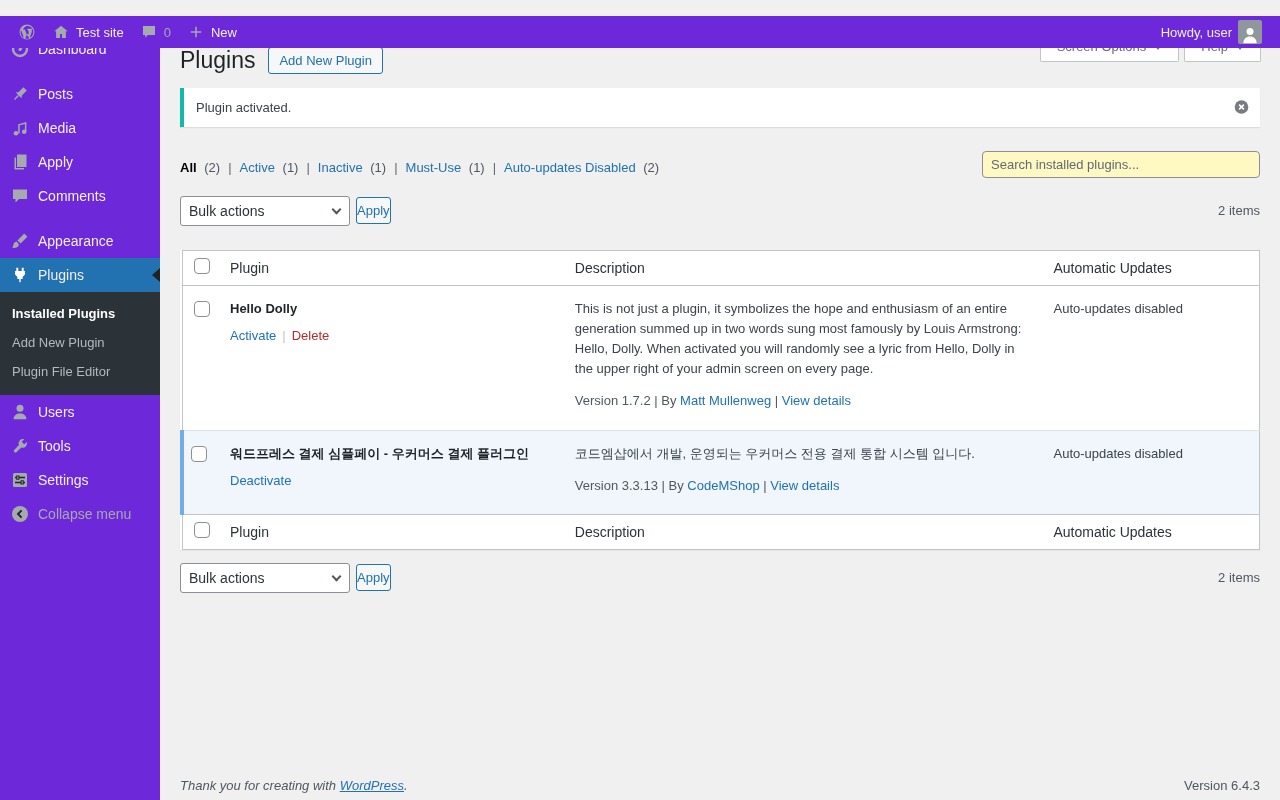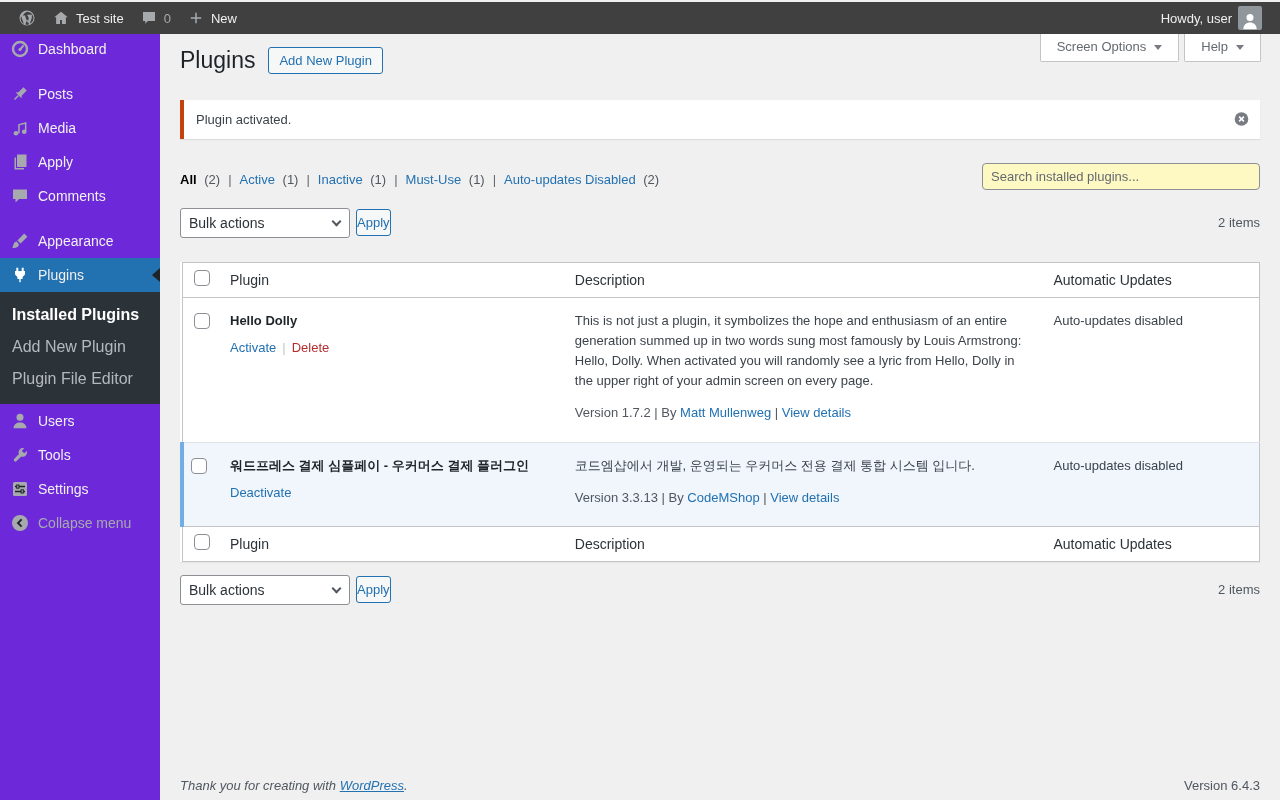--- a/index.html
+++ b/index.html
@@ -5,21 +5,21 @@
   * { box-sizing: border-box; margin: 0; padding: 0; }
   html,body { width:1280px; height:800px; }
   body {
     font-family: "Liberation Sans", sans-serif;
     background:#f0f0f1; color:#3c434a; font-size:13px; overflow:hidden;
   }
   a { text-decoration:none; }
 
   
   #adminbar {
-    position:fixed; top:2px; left:0; right:0; height:32px; background:#404040;
+    position:fixed; top:16px; left:0; right:0; height:32px; background:#6d28d9;
     display:flex; align-items:center; padding:0 10px; z-index:50; color:#f0f0f1;
   }
   #adminbar .ab-item { display:flex; align-items:center; gap:6px; padding:0 8px; height:32px; cursor:pointer; }
   #adminbar .ab-icon { width:18px; height:18px; color:#a7aaad; display:inline-flex; }
   #adminbar .ab-icon svg { width:100%; height:100%; }
   #adminbar .ab-label { font-size:13px; color:#f0f0f1; }
   #adminbar .ab-count { color:#a7aaad; }
   #adminbar .spacer { flex:1; }
   .avatar { width:24px; height:24px; background:#8f969c; border-radius:2px; overflow:hidden; display:inline-flex; align-items:flex-end; justify-content:center; }
   .avatar svg { width:20px; height:20px; }
@@ -36,21 +36,21 @@
   .menu-item .mi-icon svg { width:100%; height:100%; }
   .menu-item .mi-label { font-size:14px; color:#f0f0f1; }
   .menu-sep { height:11px; }
   .menu-item.active { background:#2271b1; }
   .menu-item.active .mi-icon { color:#fff; }
   .menu-item.active::after {
     content:""; position:absolute; right:0; top:50%; transform:translateY(-50%);
     border:7px solid transparent; border-right-color:#1d2327; border-right-width:8px;
   }
   .submenu { background:#2c3338; padding:7px 0 9px; }
-  .submenu-item { padding:7px 12px; font-size:16px; color:#b4b9be; cursor:pointer; }
+  .submenu-item { padding:7px 12px; font-size:13px; color:#b4b9be; cursor:pointer; }
   .submenu-item.current { color:#fff; font-weight:bold; }
   .menu-item.collapse .mi-label { color:#a7aaad; }
 
   
   #content { margin:32px 0 0 160px; position:relative; min-height:768px; }
   .wrap { padding:10px 20px 0; position:relative; }
 
   #screen-meta-links { position:absolute; top:0; right:19px; display:flex; gap:5px; }
   .meta-link {
     background:#fff; border:1px solid #c3c4c7; border-top:none; border-radius:0 0 2px 2px;
@@ -59,21 +59,21 @@
   .tri { width:0; height:0; border:4px solid transparent; border-top:5px solid #787c82; margin:5px 0 0 8px; }
 
   .page-head { display:flex; align-items:center; gap:13px; padding-top:4px; }
   h1.page-title { font-size:23px; font-weight:400; color:#1d2327; line-height:1.3; }
   .button-secondary {
     display:inline-block; background:#f6f7f7; border:1px solid #2271b1; color:#2271b1;
     border-radius:3px; padding:5px 10px; font-size:13px; cursor:pointer; font-family:inherit;
   }
 
   .notice {
-    margin-top:24px; background:#fff; border-left:4px solid #c2410c;
+    margin-top:12px; background:#fff; border-left:4px solid #14b8a6;
     box-shadow:0 1px 1px rgba(0,0,0,.08); padding:12px 38px 12px 12px; position:relative;
   }
   .notice p { font-size:13px; color:#3c434a; }
   .notice-dismiss { position:absolute; right:10px; top:50%; transform:translateY(-50%); width:17px; height:17px; cursor:pointer; border:none; background:none; padding:0; }
   .notice-dismiss svg { width:17px; height:17px; }
 
   .list-header { position:relative; margin-top:28px; height:28px; }
   .subsubsub { list-style:none; display:flex; align-items:center; flex-wrap:wrap; padding-top:5px; }
   .subsubsub li { display:flex; align-items:center; }
   .subsubsub a { color:#2271b1; font-size:13px; }

